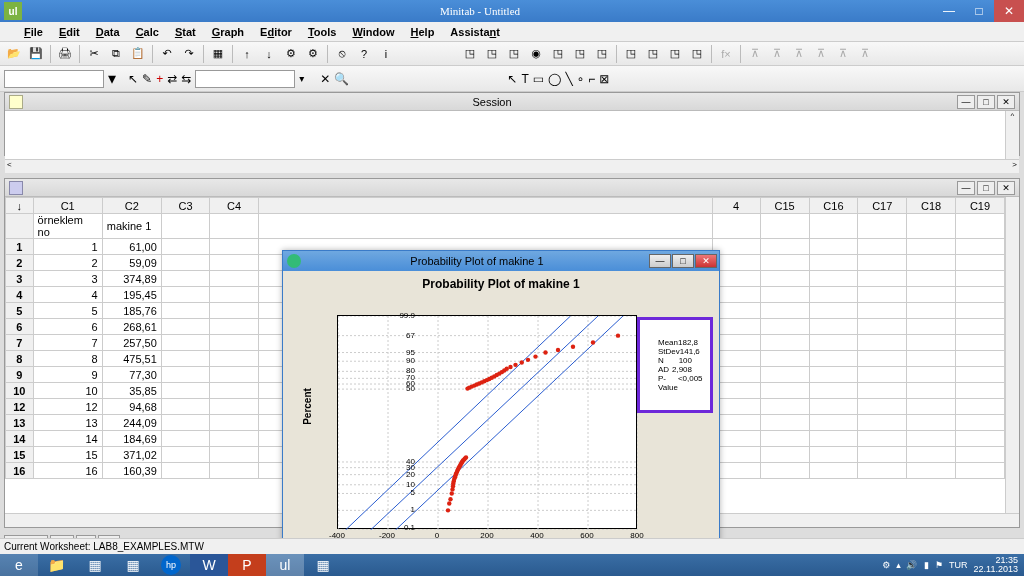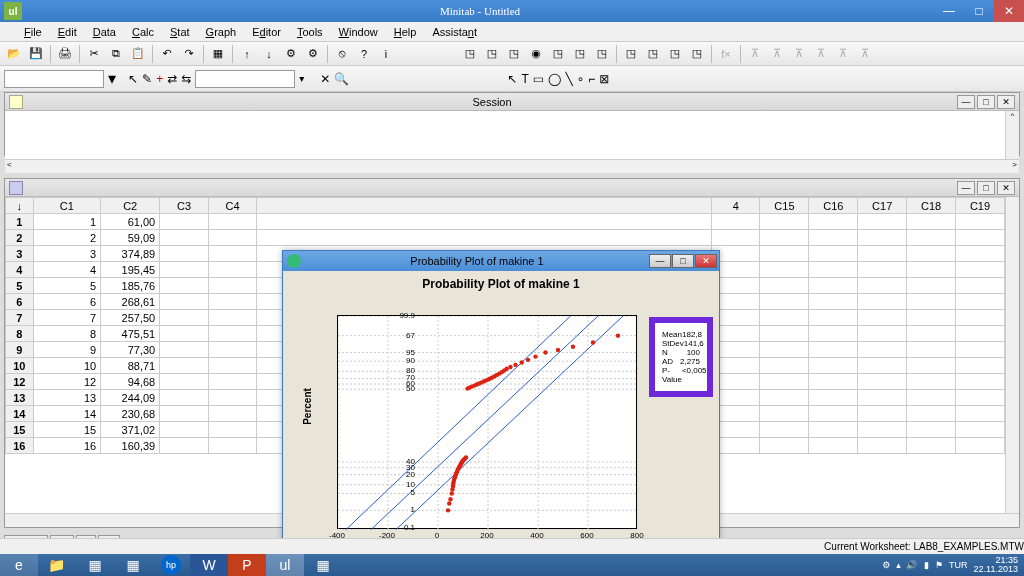--- a/index.html
+++ b/index.html
@@ -8,21 +8,21 @@
 
 .titlebar { height: 22px; background: linear-gradient(#4a8ed8,#3a7bc8); color: #fff; display: flex; align-items: center; font-size: 11px; }
 .titlebar .logo { width: 18px; height: 18px; background: #7cb342; margin: 0 4px; display: flex; align-items: center; justify-content: center; font-weight: bold; color: #fff; font-size: 10px; }
 .titlebar .title { flex: 1; text-align: center; font-family: Liberation Serif, serif; }
 .titlebar .winbtns { display: flex; }
 .titlebar .winbtns div { width: 30px; height: 22px; display: flex; align-items: center; justify-content: center; font-size: 12px; }
 .titlebar .winbtns .close { background: #c8504f; }
 
 
 .menubar { height: 20px; background: #f0f0f0; display: flex; align-items: center; font-size: 11px; border-bottom: 1px solid #ccc; padding-left: 16px; }
-.menubar span { padding: 0 8px; cursor: default; }
+.menubar span { padding: 0 8px; cursor: default; font-weight: bold; }
 .menubar span u { text-decoration: underline; }
 
 
 .toolbar { height: 24px; background: linear-gradient(#f8f8f8,#e8e8e8); border-bottom: 1px solid #ccc; display: flex; align-items: center; padding: 0 4px; gap: 2px; }
 .toolbar .btn { width: 20px; height: 20px; border: 1px solid transparent; display: flex; align-items: center; justify-content: center; font-size: 11px; }
 .toolbar .sep { width: 1px; height: 18px; background: #bbb; margin: 0 2px; }
 .toolbar2 { height: 26px; background: linear-gradient(#f8f8f8,#e8e8e8); border-bottom: 1px solid #ccc; display: flex; align-items: center; padding: 0 4px; gap: 4px; }
 .toolbar2 input { height: 18px; border: 1px solid #999; font-size: 11px; }
 
 
@@ -53,21 +53,21 @@
 .sheet td.rowh { background: #f0f0f0; text-align: center; width: 28px; font-weight: bold; }
 .sheet td.name { text-align: left; }
 .sheet .scrollv { position: absolute; right: 0; top: 18px; bottom: 14px; width: 14px; background: #f0f0f0; border-left: 1px solid #ccc; }
 .sheet .scrollh { position: absolute; left: 0; right: 0; bottom: 0; height: 14px; background: #f0f0f0; border-top: 1px solid #ccc; }
 
 
 .projtabs { position: absolute; left: 4px; bottom: 4px; display: flex; gap: 2px; font-size: 10px; }
 .projtabs div { border: 1px solid #999; background: #eee; padding: 1px 6px; }
 
 
-.statusbar { position: absolute; bottom: 22px; left: 0; right: 0; height: 16px; background: #f0f0f0; border-top: 1px solid #ccc; font-size: 10px; padding-left: 4px; display: flex; align-items: center; justify-content: flex-end; }
+.statusbar { position: absolute; bottom: 22px; left: 0; right: 0; height: 16px; background: #f0f0f0; border-top: 1px solid #ccc; font-size: 10px; padding-left: 4px; display: flex; align-items: center; }
 
 
 .taskbar { position: absolute; bottom: 0; left: 0; right: 0; height: 22px; background: linear-gradient(#3a6ea5,#2a5a8f); display: flex; align-items: center; }
 .taskbar .item { width: 38px; height: 22px; display: flex; align-items: center; justify-content: center; color: #fff; font-size: 14px; }
 .taskbar .tray { margin-left: auto; display: flex; align-items: center; color: #fff; font-size: 9px; gap: 6px; padding-right: 6px; }
 .taskbar .tray .clock { text-align: right; line-height: 1.0; }
 
 
 .plotwin { position: absolute; top: 158px; left: 282px; width: 438px; height: 312px; background: #a16207; border: 1px solid #3a7bc8; box-shadow: 0 0 6px rgba(0,0,0,0.3); }
 .plotwin .phead { height: 20px; background: linear-gradient(#6fa8e0,#4a8ed8); display: flex; align-items: center; font-size: 11px; color: #000; }
@@ -76,21 +76,21 @@
 .plotwin .phead .ctr { display: flex; gap: 1px; padding-right: 2px; }
 .plotwin .phead .ctr div { width: 22px; height: 14px; border: 1px solid #666; background: linear-gradient(#eee,#ccc); font-size: 9px; display: flex; align-items: center; justify-content: center; }
 .plotwin .phead .ctr .cl { background: linear-gradient(#e77,#c33); color: #fff; }
 .plotwin .pbody { position: absolute; top: 20px; left: 0; right: 0; bottom: 0; background: #e8e4d8; }
 .plotwin .ptitle { text-align: center; font-size: 12px; font-weight: bold; padding-top: 6px; }
 .plotwin .psub { text-align: center; font-size: 10px; }
 .plotwin .chartarea { position: absolute; top: 44px; left: 54px; width: 300px; height: 214px; background: #fff; border: 1px solid #000; }
 .plotwin .ylabel { position: absolute; top: 130px; left: 6px; font-size: 10px; font-weight: bold; transform: rotate(-90deg); transform-origin: center; }
 .plotwin .xlabel { position: absolute; bottom: 6px; left: 0; right: 80px; text-align: center; font-size: 10px; font-weight: bold; }
 .plotwin svg { position: absolute; top: 0; left: 0; }
-.plotwin .legend { position: absolute; top: 46px; right: 6px; width: 64px; background: #fff; border: 6px solid #6d28d9; font-size: 8px; padding: 7px; }
+.plotwin .legend { position: absolute; top: 46px; right: 6px; width: 76px; background: #fff; border: 3px solid #6d28d9; font-size: 8px; padding: 18px; }
 .plotwin .legend .row { display: flex; justify-content: space-between; }
 .plotwin .ytick { position: absolute; right: 304px; font-size: 8px; text-align: right; width: 40px; transform: translateY(-50%); }
 .plotwin .xtick { position: absolute; top: 260px; font-size: 8px; text-align: center; width: 30px; transform: translateX(-50%); }
 </style>
 </head>
 <body>
 
 <div class="titlebar">
   <div class="logo">ul</div>
   <div class="title">Minitab - Untitled</div>
@@ -231,20 +231,34 @@
               <th style="width:50px">C4</th>
               <th style="width:480px;background:#f0f0f0"></th>
               <th style="width:50px">4</th>
               <th style="width:50px">C15</th>
               <th style="width:50px">C16</th>
               <th style="width:50px">C17</th>
               <th style="width:50px">C18</th>
               <th style="width:50px">C19</th>
             </tr>
             <tr>
+              <td class="rowh"></td>
+              <td class="name">örneklem no</td>
+              <td class="name">makine 1</td>
+              <td></td>
+              <td></td>
+              <td></td>
+              <td></td>
+              <td></td>
+              <td></td>
+              <td></td>
+              <td></td>
+              <td></td>
+            </tr>
+            <tr>
               <td class="rowh">1</td>
               <td>1</td>
               <td>61,00</td>
               <td></td>
               <td></td>
               <td></td>
               <td></td>
               <td></td>
               <td></td>
               <td></td>
@@ -359,21 +373,21 @@
               <td></td>
               <td></td>
               <td></td>
               <td></td>
               <td></td>
               <td></td>
             </tr>
             <tr>
               <td class="rowh">10</td>
               <td>10</td>
-              <td>88,71</td>
+              <td>35,85</td>
               <td></td>
               <td></td>
               <td></td>
               <td></td>
               <td></td>
               <td></td>
               <td></td>
               <td></td>
               <td></td>
             </tr>
@@ -401,21 +415,21 @@
               <td></td>
               <td></td>
               <td></td>
               <td></td>
               <td></td>
               <td></td>
             </tr>
             <tr>
               <td class="rowh">14</td>
               <td>14</td>
-              <td>230,68</td>
+              <td>184,69</td>
               <td></td>
               <td></td>
               <td></td>
               <td></td>
               <td></td>
               <td></td>
               <td></td>
               <td></td>
               <td></td>
             </tr>
@@ -591,21 +605,21 @@
           <div class="row">
             <span>StDev</span>
             <span>141,6</span>
           </div>
           <div class="row">
             <span>N</span>
             <span>100</span>
           </div>
           <div class="row">
             <span>AD</span>
-            <span>2,275</span>
+            <span>2,908</span>
           </div>
           <div class="row">
             <span>P-Value</span>
             <span>&lt;0,005</span>
           </div>
         </div>
     </div>
   </div>
 
 </div>

